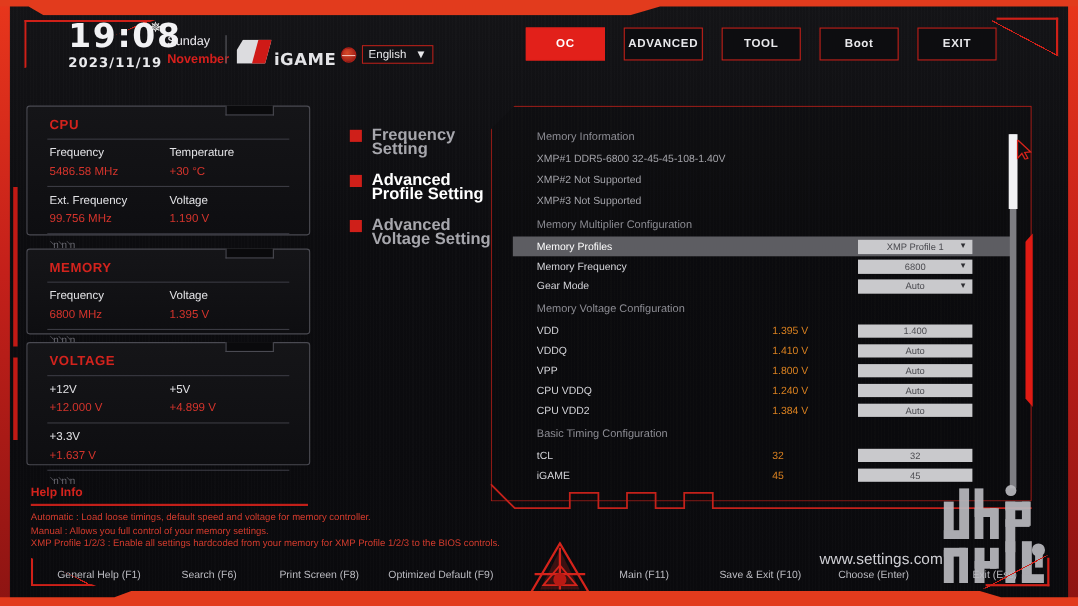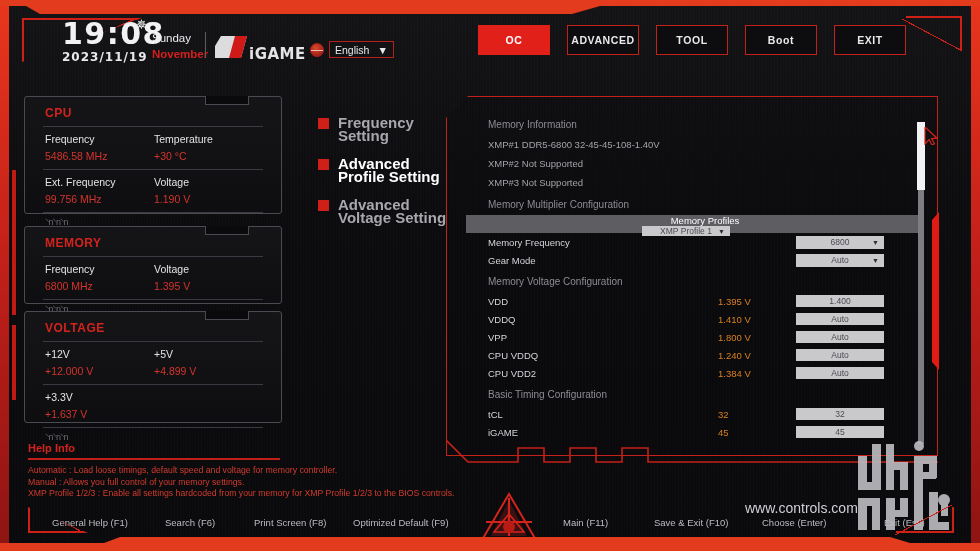--- a/index.html
+++ b/index.html
@@ -168,26 +168,26 @@
     overflow:hidden;
   }
   .section-head{
     font-size:10px; color:#8c8c93; padding:7px 0 5px 22px;
   }
   .info-line{ font-size:9.5px; color:#a3a3a9; padding:4px 0 4px 22px; }
   .row{
     position:relative; height:18px; display:flex; align-items:center;
     padding-left:22px; margin-bottom:0px;
   }
-  .row.selected{ background:#5d5d62;flex-direction:column; }
+  .row.selected{ background:#5d5d62; }
   .row-label{ font-size:9.5px; color:#d5d5da; flex:1; }
   .row.selected .row-label{ color:#fff; }
   .row-read{ font-size:9.5px; color:#d98020; width:78px; text-align:left; }
   .field{
-    width:88px; height:12px; background:#c9c9cc; position:relative;
+    width:104px; height:12px; background:#c9c9cc; position:relative;
     display:flex; align-items:center; justify-content:center;
     margin-right:38px;
   }
   .field span{ font-size:8.5px; color:#4b4b50; }
   .field.drop{ height:13px; }
   .field .dcaret{
     position:absolute; right:5px; top:50%; transform:translateY(-50%);
     font-size:7px; color:#2f2f33;
   }
 
@@ -510,21 +510,21 @@
 
   <svg class="emblem" viewBox="0 0 58 50">
     <path d="M29 2 L56 48 L2 48 Z" fill="none" stroke="#d4231b" stroke-width="2"></path>
     <path d="M29 8 L47 44 L11 44 Z" fill="#d4231b" opacity="0.25"></path>
     <path d="M29 6 L29 44" stroke="#d4231b" stroke-width="2" fill="none"></path>
     <path d="M6 30 L52 30" stroke="#d4231b" stroke-width="2" fill="none"></path>
     <path d="M29 22 L44 40 L14 40 Z" fill="none" stroke="#d4231b" stroke-width="1.6"></path>
     <circle cx="29" cy="35" r="6" fill="#b81a14"></circle>
   </svg>
 
-  <div class="wm-url">www.controls.com</div>
+  <div class="wm-url">www.settings.com</div>
   <svg class="wm-logo" viewBox="0 0 112 96">
     <g fill="#b9b9be">
       <rect x="2" y="18" width="9" height="34"></rect>
         <rect x="2" y="44" width="22" height="8"></rect>
       <rect x="16" y="6" width="9" height="46"></rect>
       <rect x="30" y="6" width="8" height="46"></rect>
         <rect x="30" y="24" width="20" height="8"></rect>
       <rect x="44" y="24" width="8" height="28"></rect>
       <rect x="58" y="18" width="9" height="46"></rect>
         <rect x="58" y="18" width="22" height="8"></rect>

